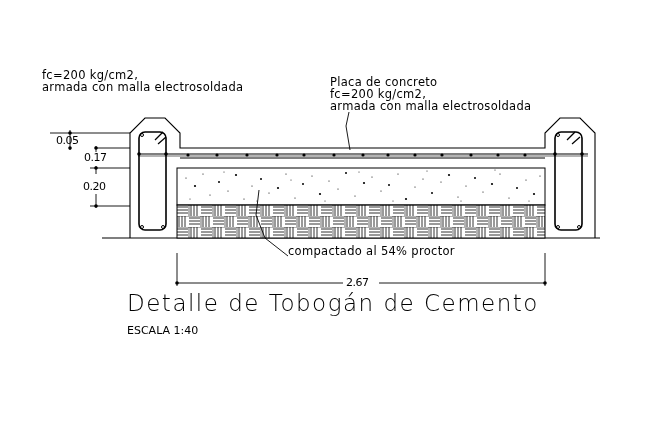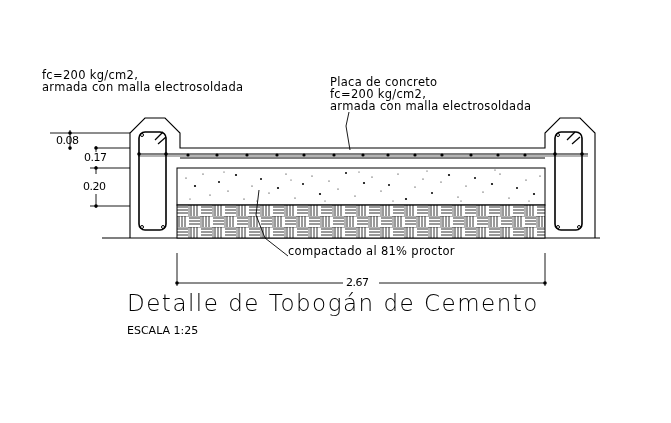--- a/index.html
+++ b/index.html
@@ -182,22 +182,22 @@
   <div>armada con malla electrosoldada</div>
 </div>
 
 <div class="lbl" style="left:330px; top:76px;">
   <div>Placa de concreto</div>
   <div>fc=200 kg/cm2,</div>
   <div>armada con malla electrosoldada</div>
 </div>
 
 <div class="lbl" style="left:288px; top:245px;">
-  <div>compactado al 81% proctor</div>
+  <div>compactado al 54% proctor</div>
 </div>
 
-<div class="dim" style="left:56px; top:134px;">0.08</div>
+<div class="dim" style="left:56px; top:134px;">0.05</div>
 <div class="dim" style="left:84px; top:151px;">0.17</div>
 <div class="dim" style="left:83px; top:180px;">0.20</div>
 <div class="dim" style="left:346px; top:276px;">2.67</div>
 
 <div class="title" style="left:127px; top:290px;">Detalle de Tobogán de Cemento</div>
-<div class="scale" style="left:127px; top:324px;">ESCALA 1:25</div>
+<div class="scale" style="left:127px; top:324px;">ESCALA 1:40</div>
 
 </body></html>

